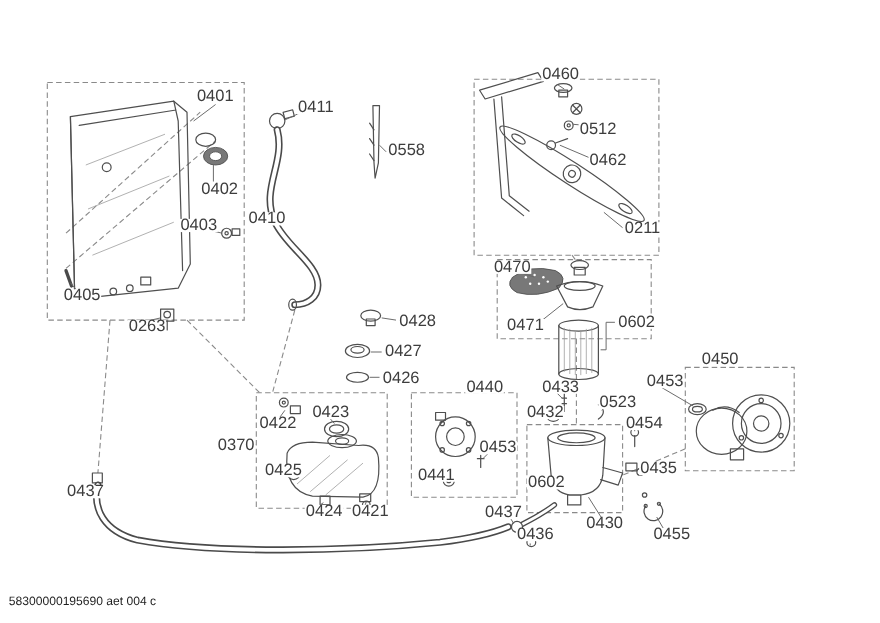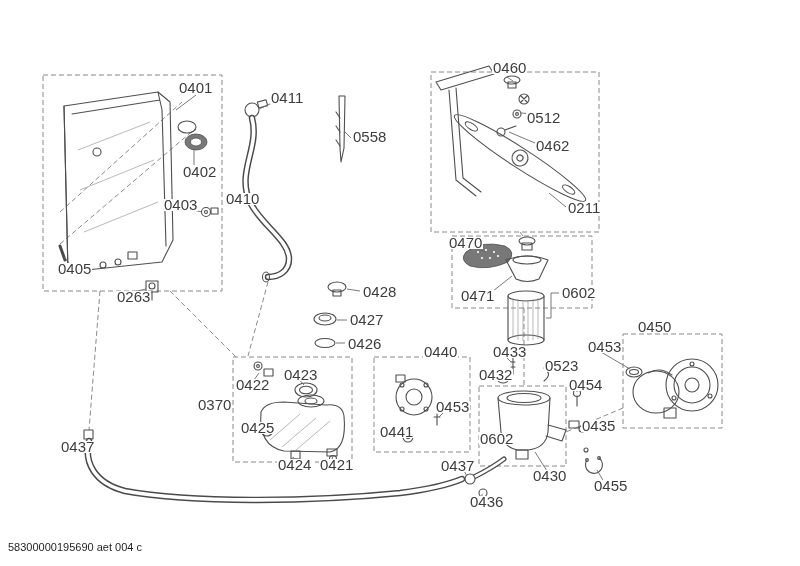--- a/index.html
+++ b/index.html
@@ -299,17 +299,17 @@
 <div class="lbl" style="left:379px;top:426px">0441</div>
 <div class="lbl" style="left:435px;top:401px">0453</div>
 <div class="lbl" style="left:479px;top:433px">0602</div>
 <div class="lbl" style="left:581px;top:420px">0435</div>
 <div class="lbl" style="left:60px;top:441px">0437</div>
 <div class="lbl" style="left:277px;top:459px">0424</div>
 <div class="lbl" style="left:319px;top:459px">0421</div>
 <div class="lbl" style="left:440px;top:460px">0437</div>
 <div class="lbl" style="left:532px;top:470px">0430</div>
 <div class="lbl" style="left:593px;top:480px">0455</div>
-<div class="lbl" style="left:469px;top:496px">0436</div>
+<div class="lbl" style="left:469px;top:480px">0436</div>
 
 <div class="footer">58300000195690 aet 004 c</div>
 
 </div>
 
 </body></html>

